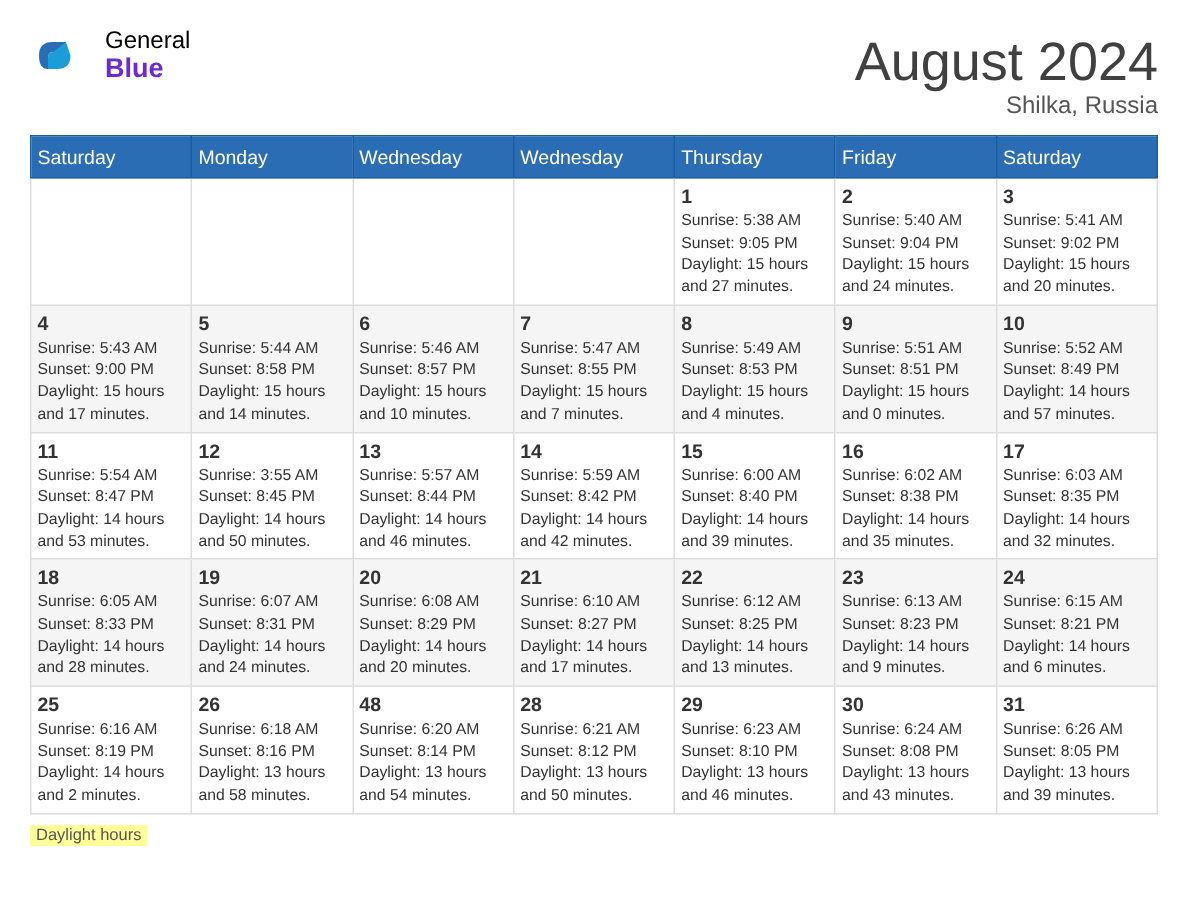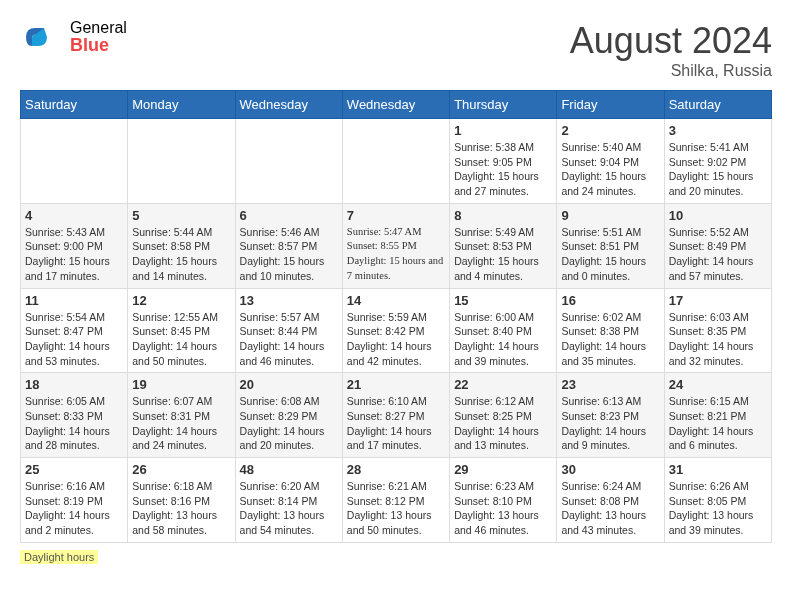--- a/index.html
+++ b/index.html
@@ -96,21 +96,21 @@
 <body>
 
 <div class="header">
   <div class="logo">
     <svg class="logo-icon" viewBox="0 0 40 40" xmlns="http://www.w3.org/2000/svg">
       <path d="M8 20 Q8 8 20 8 L32 8 Q32 14 26 17 L20 17 Q16 17 16 22 L16 32 Q8 32 8 20Z" fill="#2a6db5"></path>
       <path d="M20 17 L32 8 L36 20 Q36 32 24 32 L16 32 L16 22 Q16 17 20 17Z" fill="#1a9dd9"></path>
     </svg>
     <div class="logo-text">
       <span>General</span>
-      <span style="color:#ef4444;font-size:18px;font-weight:bold;">Blue</span>
+      <span style="color:#6d28d9;font-size:18px;font-weight:bold;">Blue</span>
     </div>
   </div>
   <div class="title-area">
     <div class="month-year">August 2024</div>
     <div class="location">Shilka, Russia</div>
   </div>
 </div>
 
 <table>
   <thead>
@@ -163,21 +163,21 @@
 Daylight: 15 hours and 14 minutes.</div>
         </td>
         <td>
           <span class="day-number">6</span>
           <div class="day-info" style="white-space: pre-line;">Sunrise: 5:46 AM
 Sunset: 8:57 PM
 Daylight: 15 hours and 10 minutes.</div>
         </td>
         <td>
           <span class="day-number">7</span>
-          <div class="day-info" style="white-space: pre-line; font-family: Liberation Serif, serif;">Sunrise: 5:47 AM
+          <div class="day-info" style="white-space: pre-line;">Sunrise: 5:47 AM
 Sunset: 8:55 PM
 Daylight: 15 hours and 7 minutes.</div>
         </td>
         <td>
           <span class="day-number">8</span>
           <div class="day-info" style="white-space: pre-line;">Sunrise: 5:49 AM
 Sunset: 8:53 PM
 Daylight: 15 hours and 4 minutes.</div>
         </td>
         <td>
@@ -195,21 +195,21 @@
       </tr>
       <tr>
         <td>
           <span class="day-number">11</span>
           <div class="day-info" style="white-space: pre-line;">Sunrise: 5:54 AM
 Sunset: 8:47 PM
 Daylight: 14 hours and 53 minutes.</div>
         </td>
         <td>
           <span class="day-number">12</span>
-          <div class="day-info" style="white-space: pre-line;">Sunrise: 12:55 AM
+          <div class="day-info" style="white-space: pre-line;">Sunrise: 3:55 AM
 Sunset: 8:45 PM
 Daylight: 14 hours and 50 minutes.</div>
         </td>
         <td>
           <span class="day-number">13</span>
           <div class="day-info" style="white-space: pre-line;">Sunrise: 5:57 AM
 Sunset: 8:44 PM
 Daylight: 14 hours and 46 minutes.</div>
         </td>
         <td>

